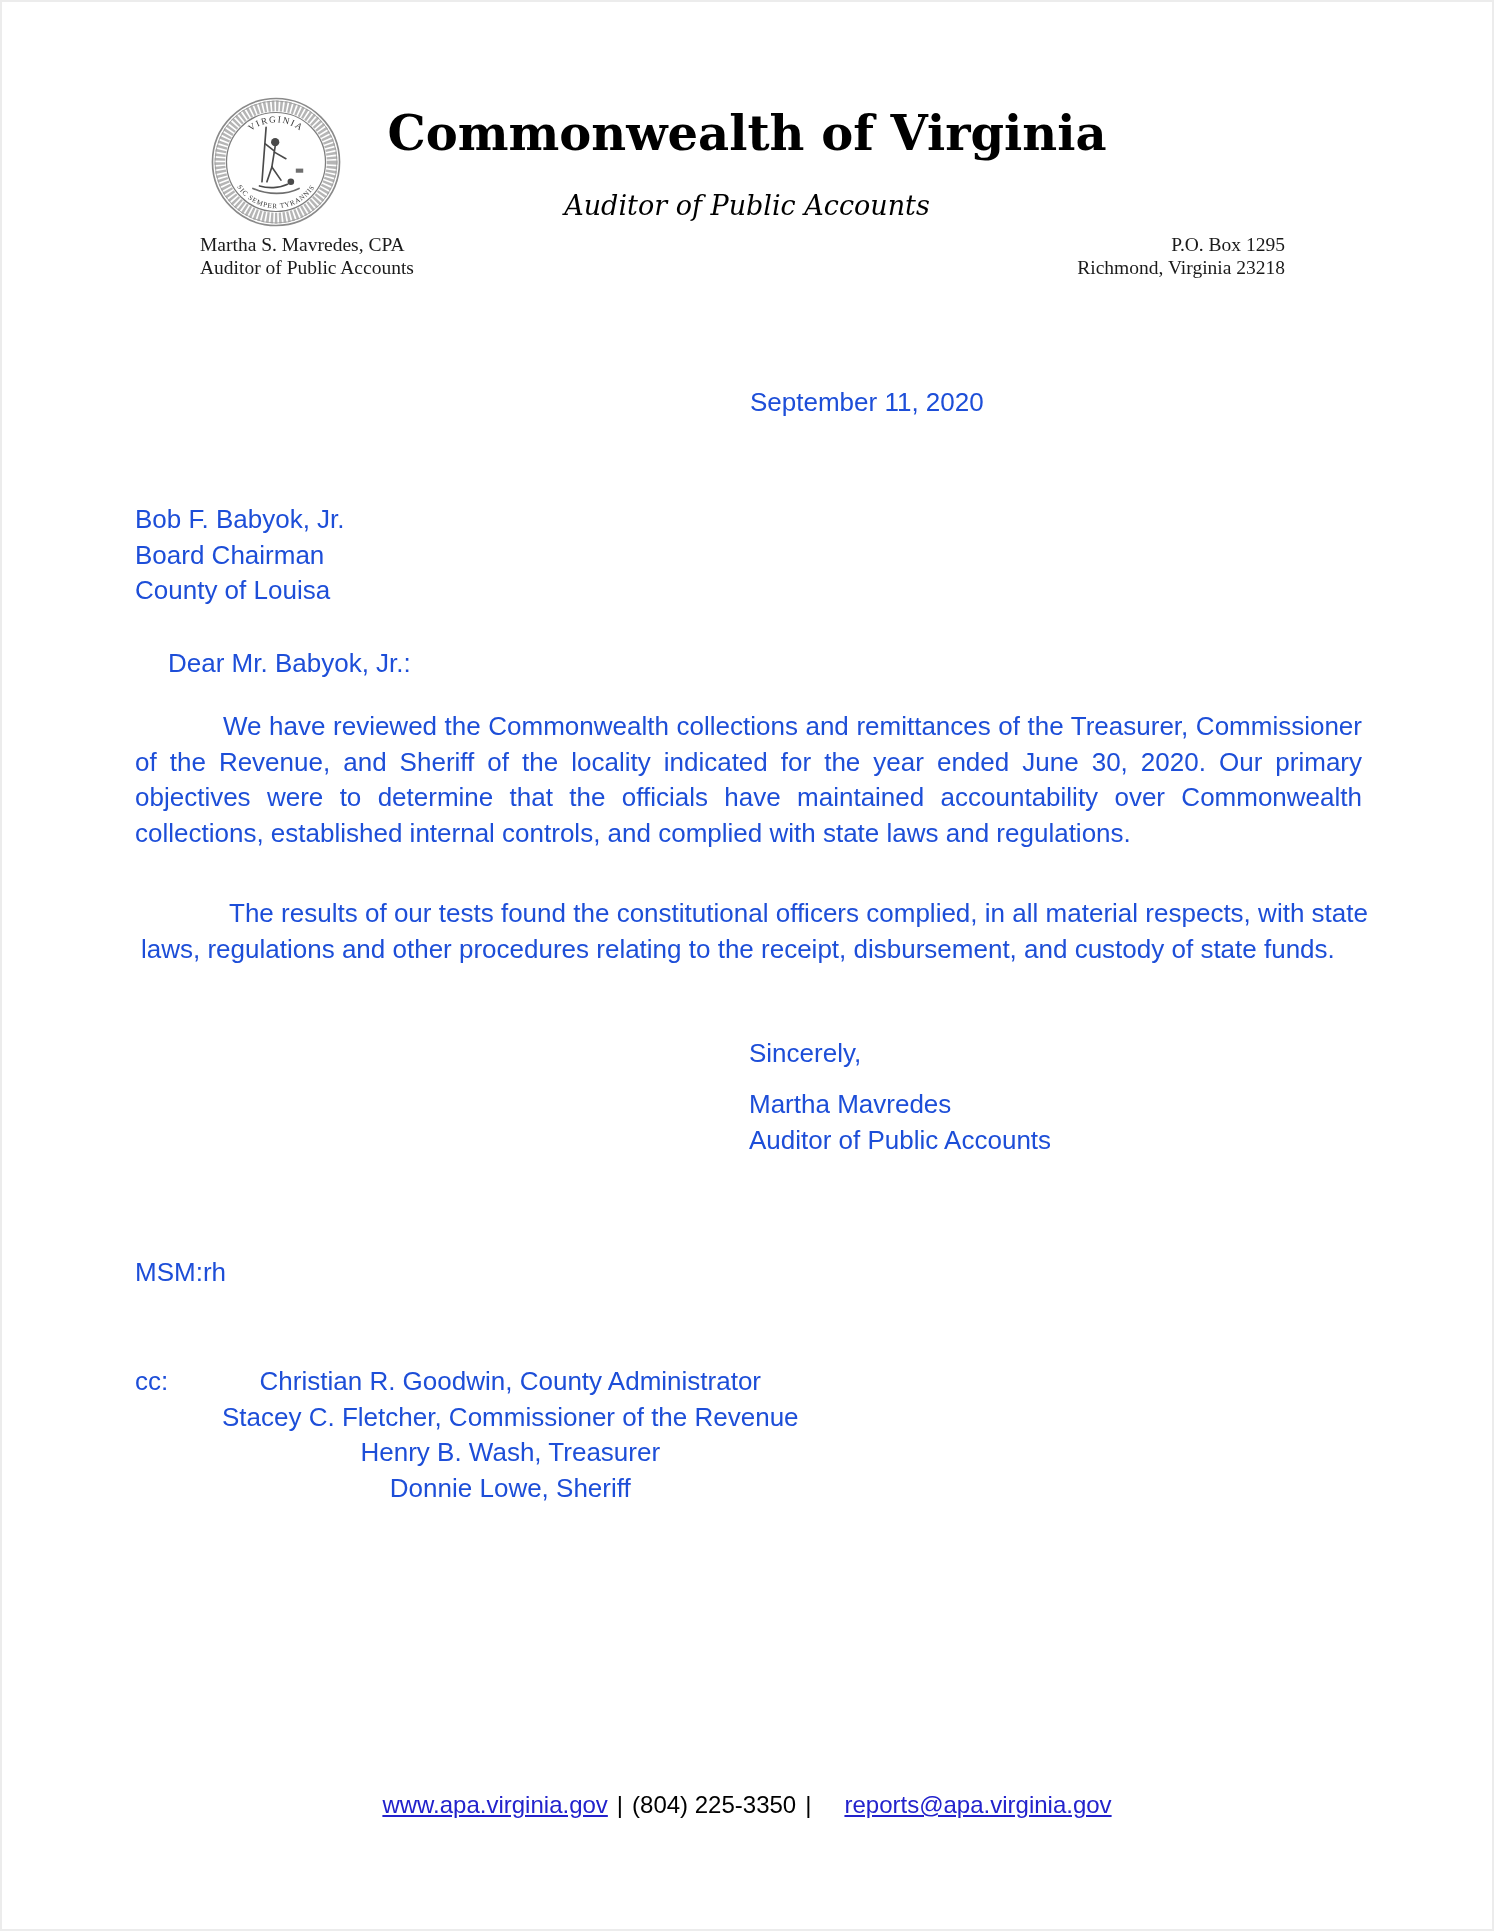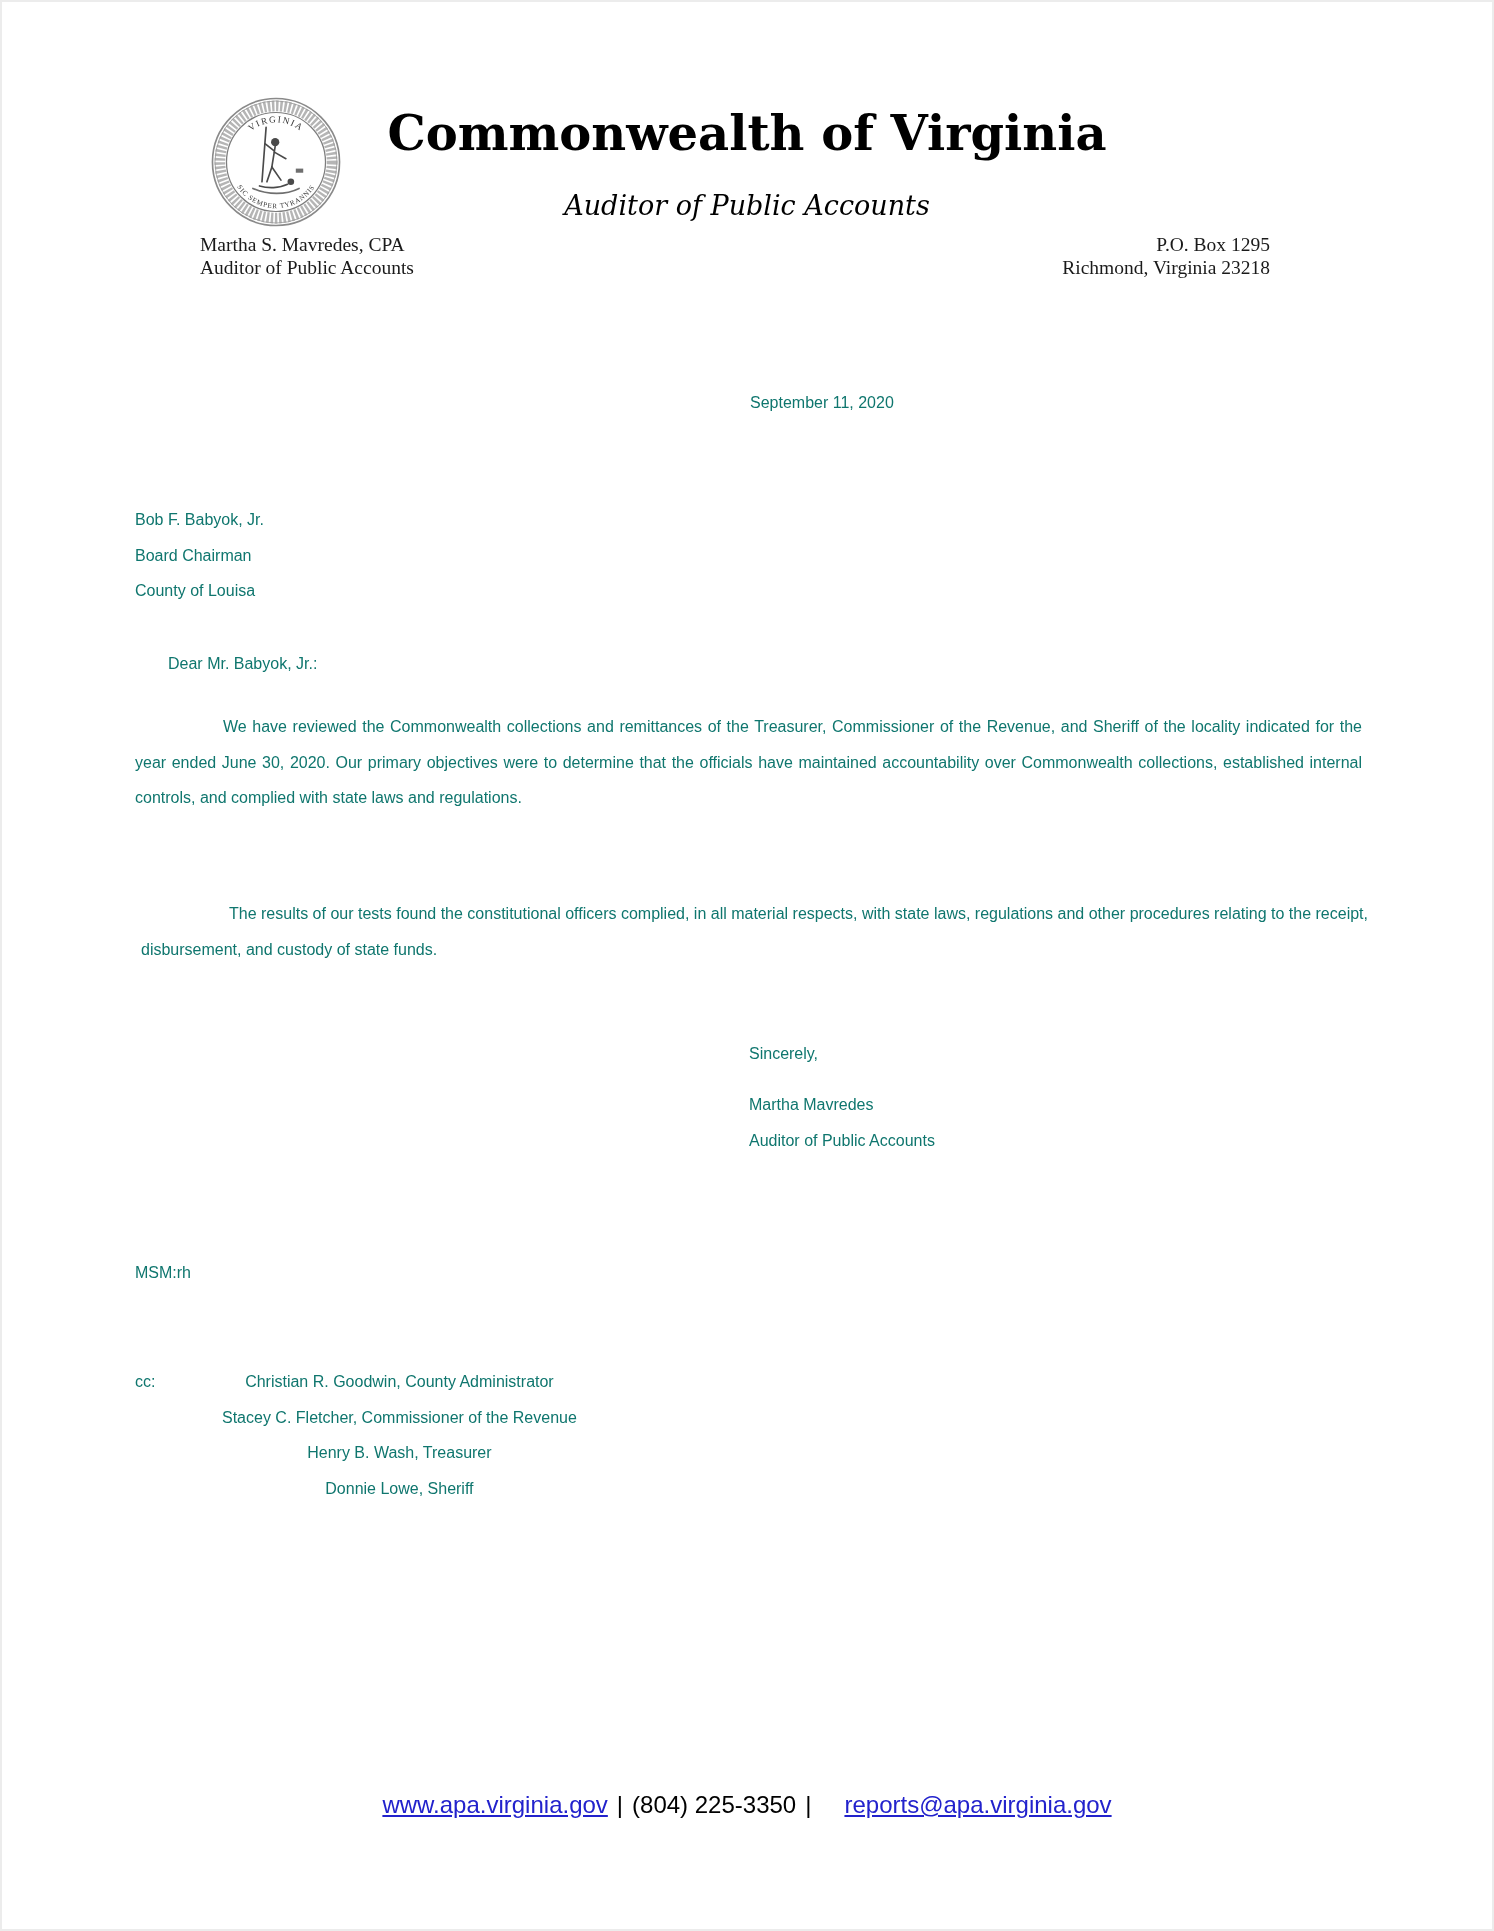--- a/index.html
+++ b/index.html
@@ -27,28 +27,28 @@
     text-align:center;
     font-family:"DejaVu Serif",serif;
     font-style:italic;font-size:27px;color:#000;
   }
   .official-block{
     position:absolute;left:198px;top:231px;
     font-family:"Liberation Serif",serif;
     font-size:19.5px;line-height:23px;color:#1a1a1a;
   }
   .address-block{
-    position:absolute;right:222px;top:231px;
+    position:absolute;right:207px;top:231px;
     font-family:"Liberation Serif",serif;
     font-size:19.5px;line-height:23px;color:#1a1a1a;
     text-align:right;
     margin-left:11px;
   }
   
-  .body-text{font-size:16px;line-height:35.5px;color:#0f766e;}
+  .body-text{font-size:26px;line-height:35.5px;color:#1d4ed8;}
   .date-line{position:absolute;left:748px;top:383px;}
   .recipient-block{position:absolute;left:133px;top:500px;}
   .salutation{position:absolute;left:126px;top:644px;margin-left:40px;}
   .paragraph{
     position:absolute;left:133px;width:1227px;
     text-align:justify;text-indent:88px;
   }
   .para-1{top:707px;}
   .para-2{top:894px;margin-left:6px;}
   .closing{position:absolute;left:747px;top:1034px;}

